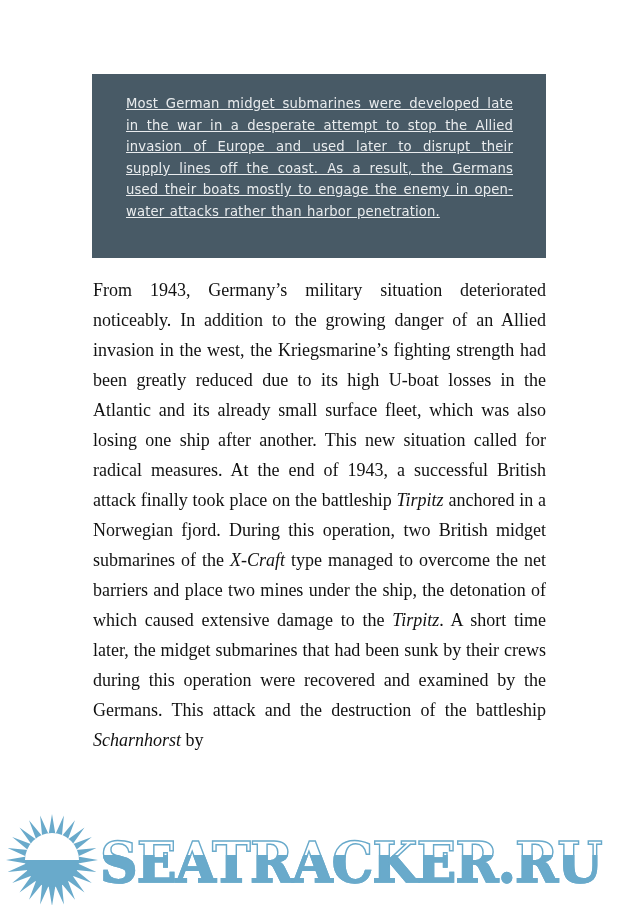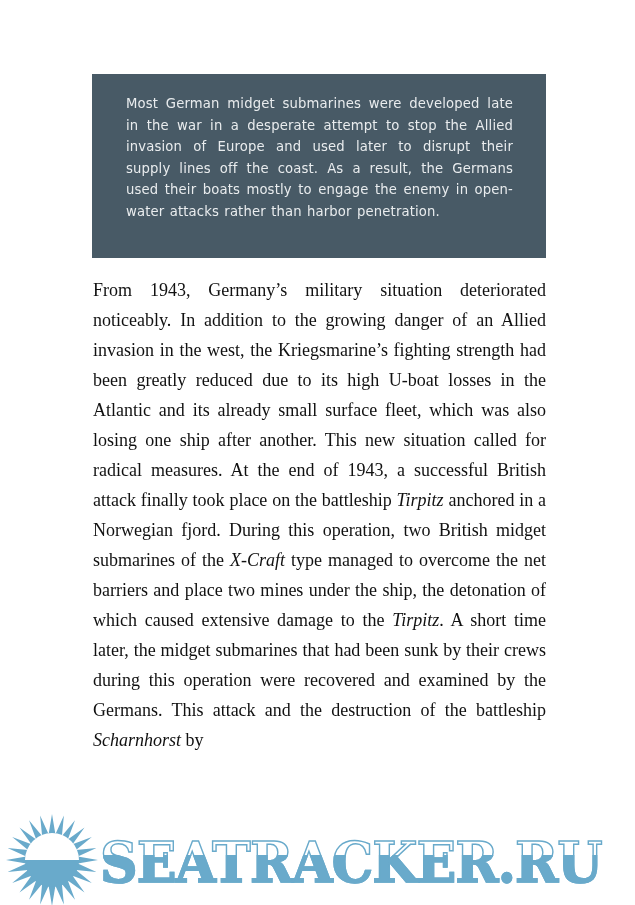--- a/index.html
+++ b/index.html
@@ -7,21 +7,21 @@
     width: 635px; height: 905px; background: #ffffff; position: relative; overflow: hidden;
   }
   .sidebar-box {
     position: absolute; left: 92px; top: 74px; width: 454px; height: 184px;
     background: #485a66; box-sizing: border-box;
     padding: 19px 33px 0 34px;
   }
   .sidebar-text {
     margin: 0; color: #e9ecee;
     font-family: "DejaVu Sans", sans-serif; font-size: 13.2px; line-height: 21.6px;
-    text-align: justify; letter-spacing: 0.15px; word-spacing: 1px;
+    text-align: justify; letter-spacing: 0.15px; word-spacing: 1px; text-decoration: underline;
   }
   .body-text {
     position: absolute; left: 93px; top: 275px; width: 453px; margin: 0;
     font-family: "Liberation Serif", serif; font-size: 18px; line-height: 30px;
     color: #111111; text-align: justify;
   }
   .body-text em { font-style: italic; }
   .watermark {
     position: absolute; left: 0; top: 812px; width: 569px; height: 93px;
   }

